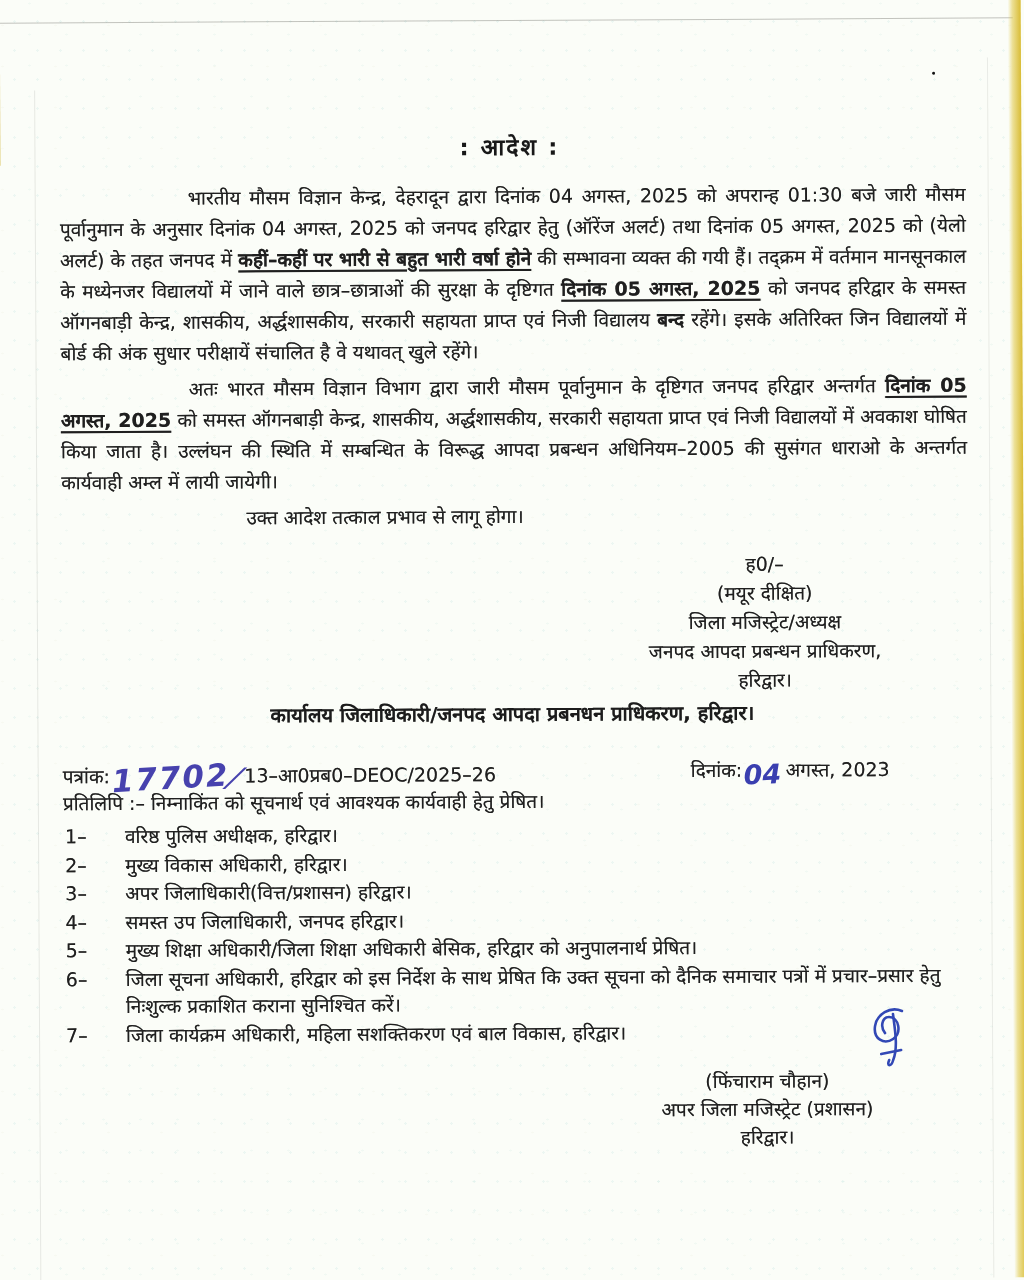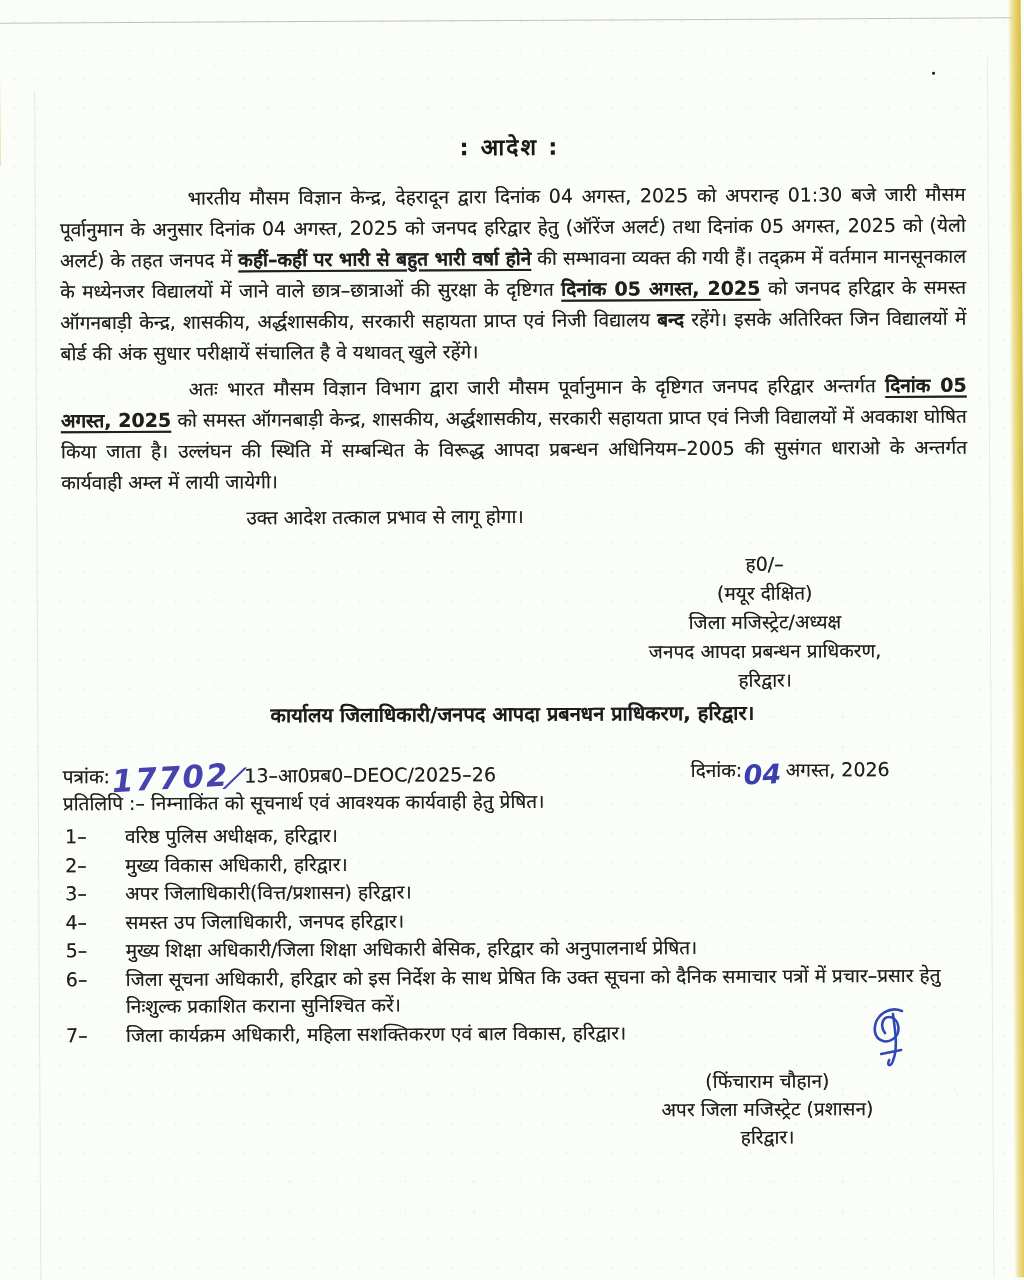--- a/index.html
+++ b/index.html
@@ -89,21 +89,21 @@
     <div>(मयूर दीक्षित)</div>
     <div>जिला मजिस्ट्रेट/अध्यक्ष</div>
     <div>जनपद आपदा प्रबन्धन प्राधिकरण,</div>
     <div>हरिद्वार।</div>
   </div>
 
   <div class="office-line">कार्यालय जिलाधिकारी/जनपद आपदा प्रबनधन प्राधिकरण, हरिद्वार।</div>
 
   <div class="refline">
     <span class="ref-left"><span>पत्रांक:</span><span class="hand no">17702</span><span class="hand slash">/</span><span>13–आ0प्रब0–DEOC/2025–26</span></span>
-    <span class="ref-right"><span>दिनांक:</span><span class="hand day">04</span><span>अगस्त, 2026</span></span>
+    <span class="ref-right"><span>दिनांक:</span><span class="hand day">04</span><span>अगस्त, 2023</span></span>
   </div>
 
   <div class="copies">
     <p class="copies-heading">प्रतिलिपि :– निम्नाकिंत को सूचनार्थ एवं आवश्यक कार्यवाही हेतु प्रेषित।</p>
     <ol class="copy-list">
 
         <li class="copy-item">
           <span class="num">1–</span>
           <span class="txt">वरिष्ठ पुलिस अधीक्षक, हरिद्वार।</span>
         </li>

